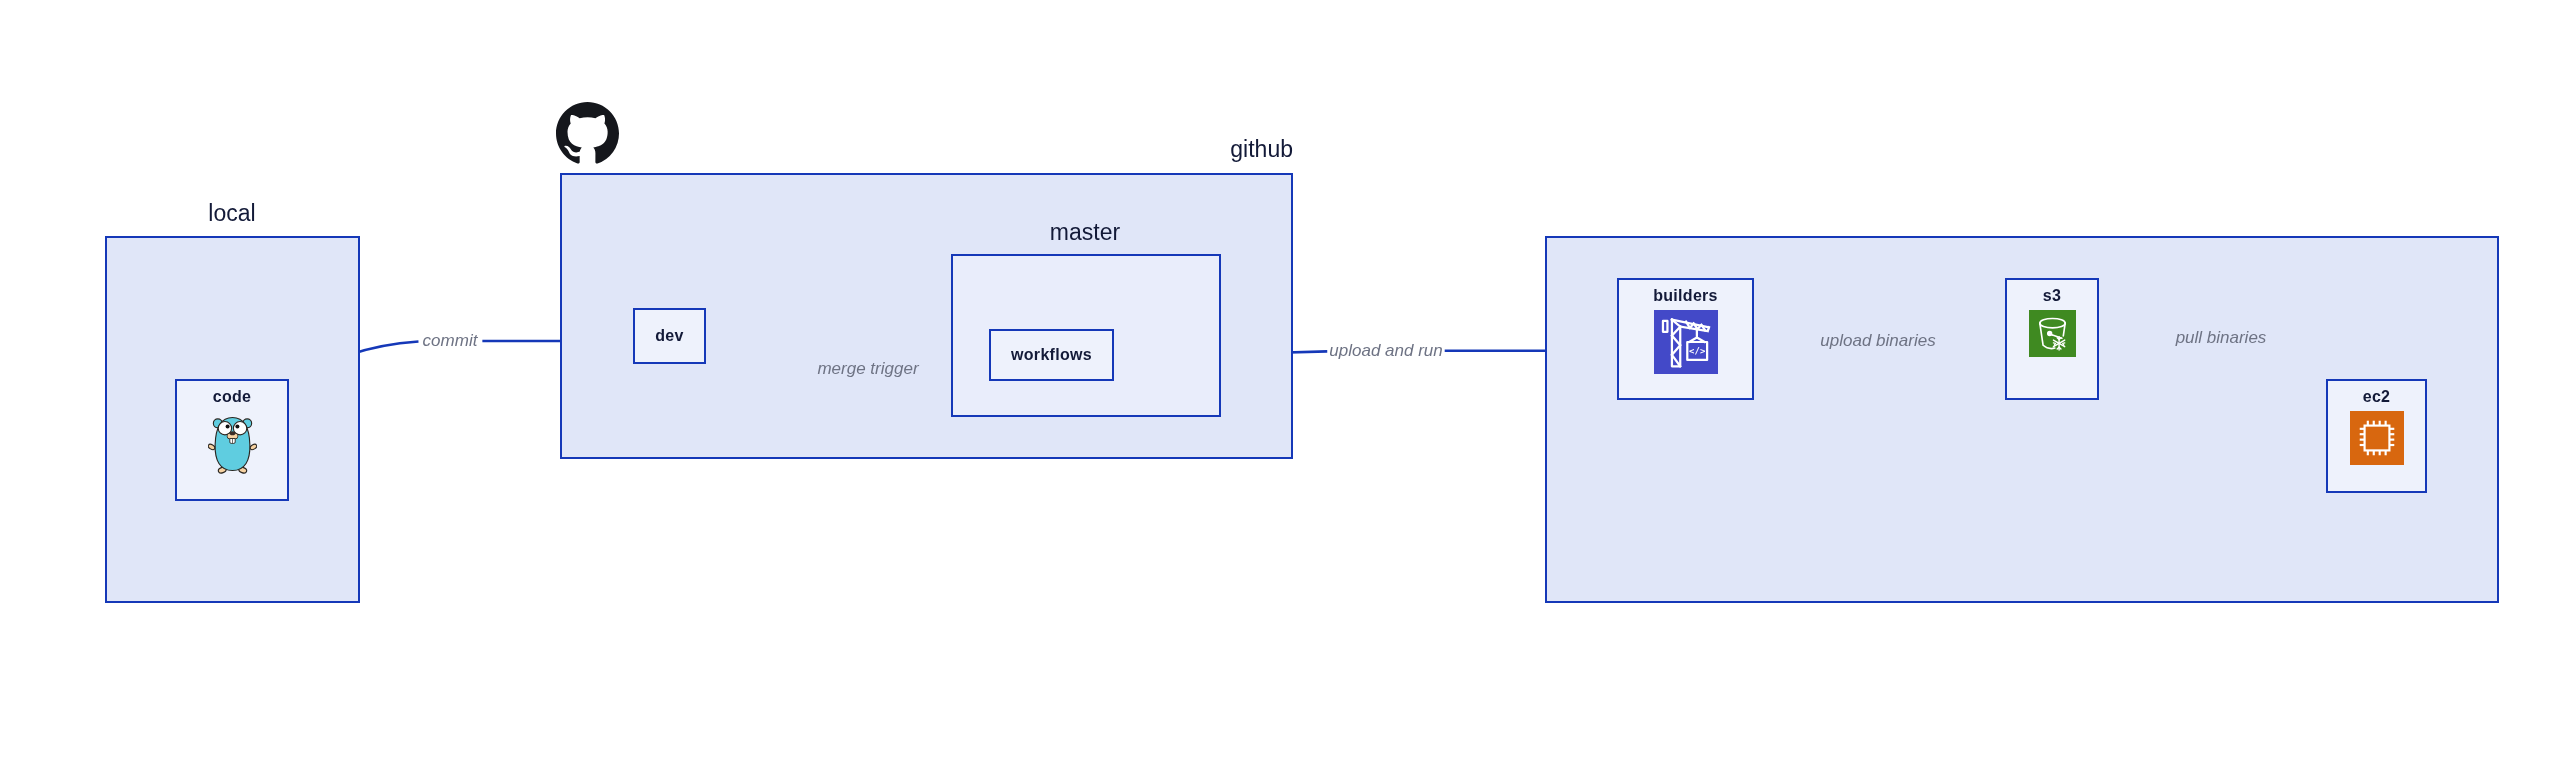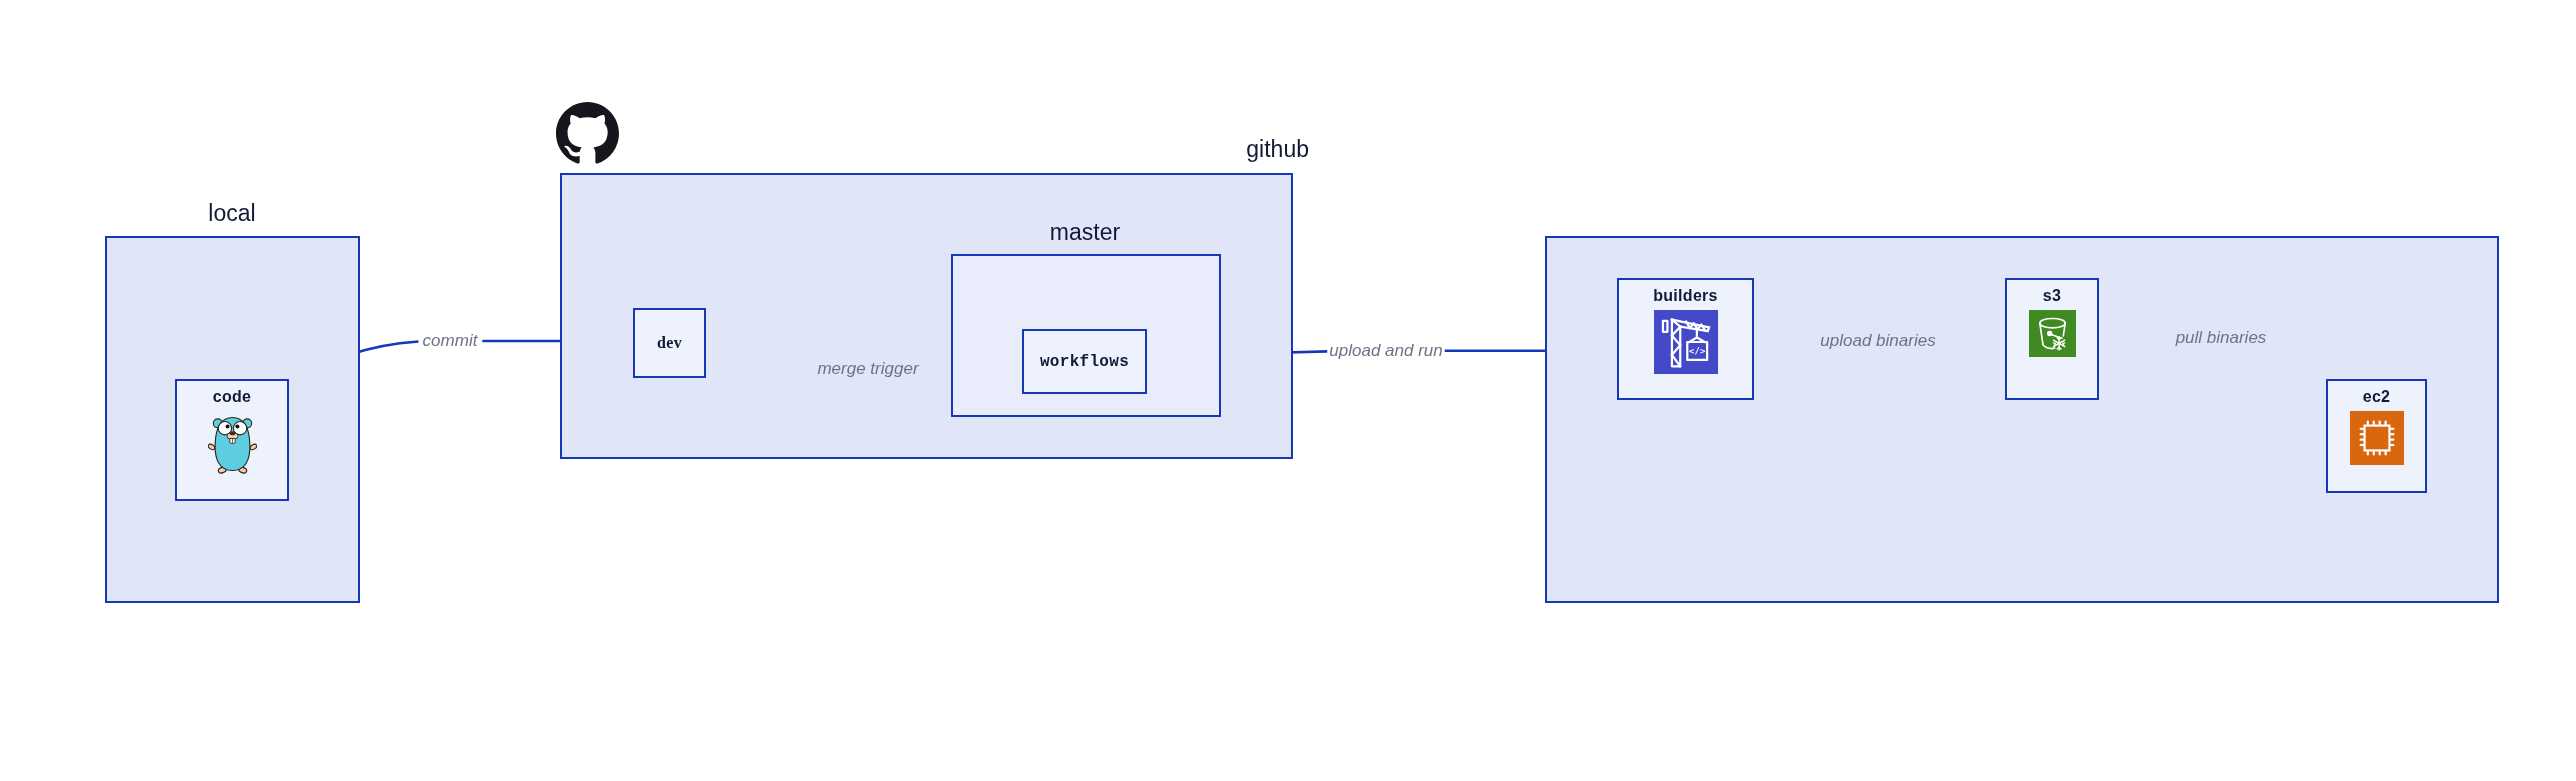--- a/index.html
+++ b/index.html
@@ -35,21 +35,21 @@
     border:2.6px solid var(--border);box-sizing:border-box;
     display:flex;flex-direction:column;align-items:center;
   }
   .node-label{font-weight:bold;font-size:16px;color:var(--label-color);letter-spacing:0.3px;}
   .node-box.center-label{justify-content:center;}
   .node-box.top-label{justify-content:flex-start;padding-top:7.2px;gap:5.2px;}
   .container-label{
     position:absolute;font-size:23px;color:var(--label-color);white-space:nowrap;
   }
   .container-label.centered{transform:translate(-50%,-50%);}
-  .container-label.right-anchored{transform:translate(-100%,-50%);margin-left:16px;}
+  .container-label.right-anchored{transform:translate(-100%,-50%);}
   .edge-label{
     position:absolute;transform:translate(-50%,-50%);
     font-size:17px;font-style:italic;color:var(--edge-label-color);white-space:nowrap;
   }
   .diagram-title{
     position:absolute;transform:translate(-50%,0);
     font-size:33px;color:var(--title-color);white-space:nowrap;
     text-decoration:underline;text-decoration-thickness:3.1px;text-underline-offset:6.2px;
   }
   .icon-abs{position:absolute;}
@@ -111,28 +111,28 @@
   </div>
 
   <span class="icon-abs" style="left:556px;top:102px;">
     <svg width="63" height="63" viewBox="0 0 16 16">
       <path fill="var(--github-black)" d="M8 0C3.58 0 0 3.58 0 8c0 3.54 2.29 6.53 5.47 7.59.4.07.55-.17.55-.38 0-.19-.01-.82-.01-1.49-2.01.37-2.53-.49-2.69-.94-.09-.23-.48-.94-.82-1.13-.28-.15-.68-.52-.01-.53.63-.01 1.08.58 1.23.82.72 1.21 1.87.87 2.33.66.07-.52.28-.87.51-1.07-1.78-.2-3.64-.89-3.64-3.95 0-.87.31-1.59.82-2.15-.08-.2-.36-1.02.08-2.12 0 0 .67-.21 2.2.82.64-.18 1.32-.27 2-.27s1.36.09 2 .27c1.53-1.04 2.2-.82 2.2-.82.44 1.1.16 1.92.08 2.12.51.56.82 1.27.82 2.15 0 3.07-1.87 3.75-3.65 3.95.29.25.54.73.54 1.48 0 1.07-.01 1.93-.01 2.2 0 .21.15.46.55.38A8.01 8.01 0 0 0 16 8c0-4.42-3.58-8-8-8z"></path>
     </svg>
   </span>
   <span class="container-label right-anchored" style="left:1293px;top:149px;">github</span>
   <div class="container-box" style="left:560px;top:173px;width:733px;height:286px;"></div>
 
-  <div class="node-box center-label" style="left:633px;top:308px;width:73px;height:70px;font-family:Liberation Serif, serif;">
+  <div class="node-box center-label" style="left:633px;top:308px;width:73px;height:56px;">
     <span class="node-label">dev</span>
   </div>
 
   <span class="container-label centered" style="left:1085px;top:232px;">master</span>
   <div class="container-box master" style="left:951px;top:254px;width:270px;height:163px;"></div>
 
-  <div class="node-box center-label" style="left:1022px;top:329px;width:125px;height:65px;font-family:Liberation Mono, monospace;">
+  <div class="node-box center-label" style="left:989px;top:329px;width:125px;height:52px;">
     <span class="node-label">workflows</span>
   </div>
 
   <span class="container-label centered" style="left:2022px;top:217px;margin-top:46px;">aws</span>
   <div class="container-box" style="left:1545px;top:236px;width:954px;height:367px;"></div>
 
   <div class="node-box top-label" style="left:1617px;top:278px;width:137px;height:122px;">
     <span class="node-label">builders</span>
     <span>
       <svg width="64" height="64" viewBox="0 0 100 100">

